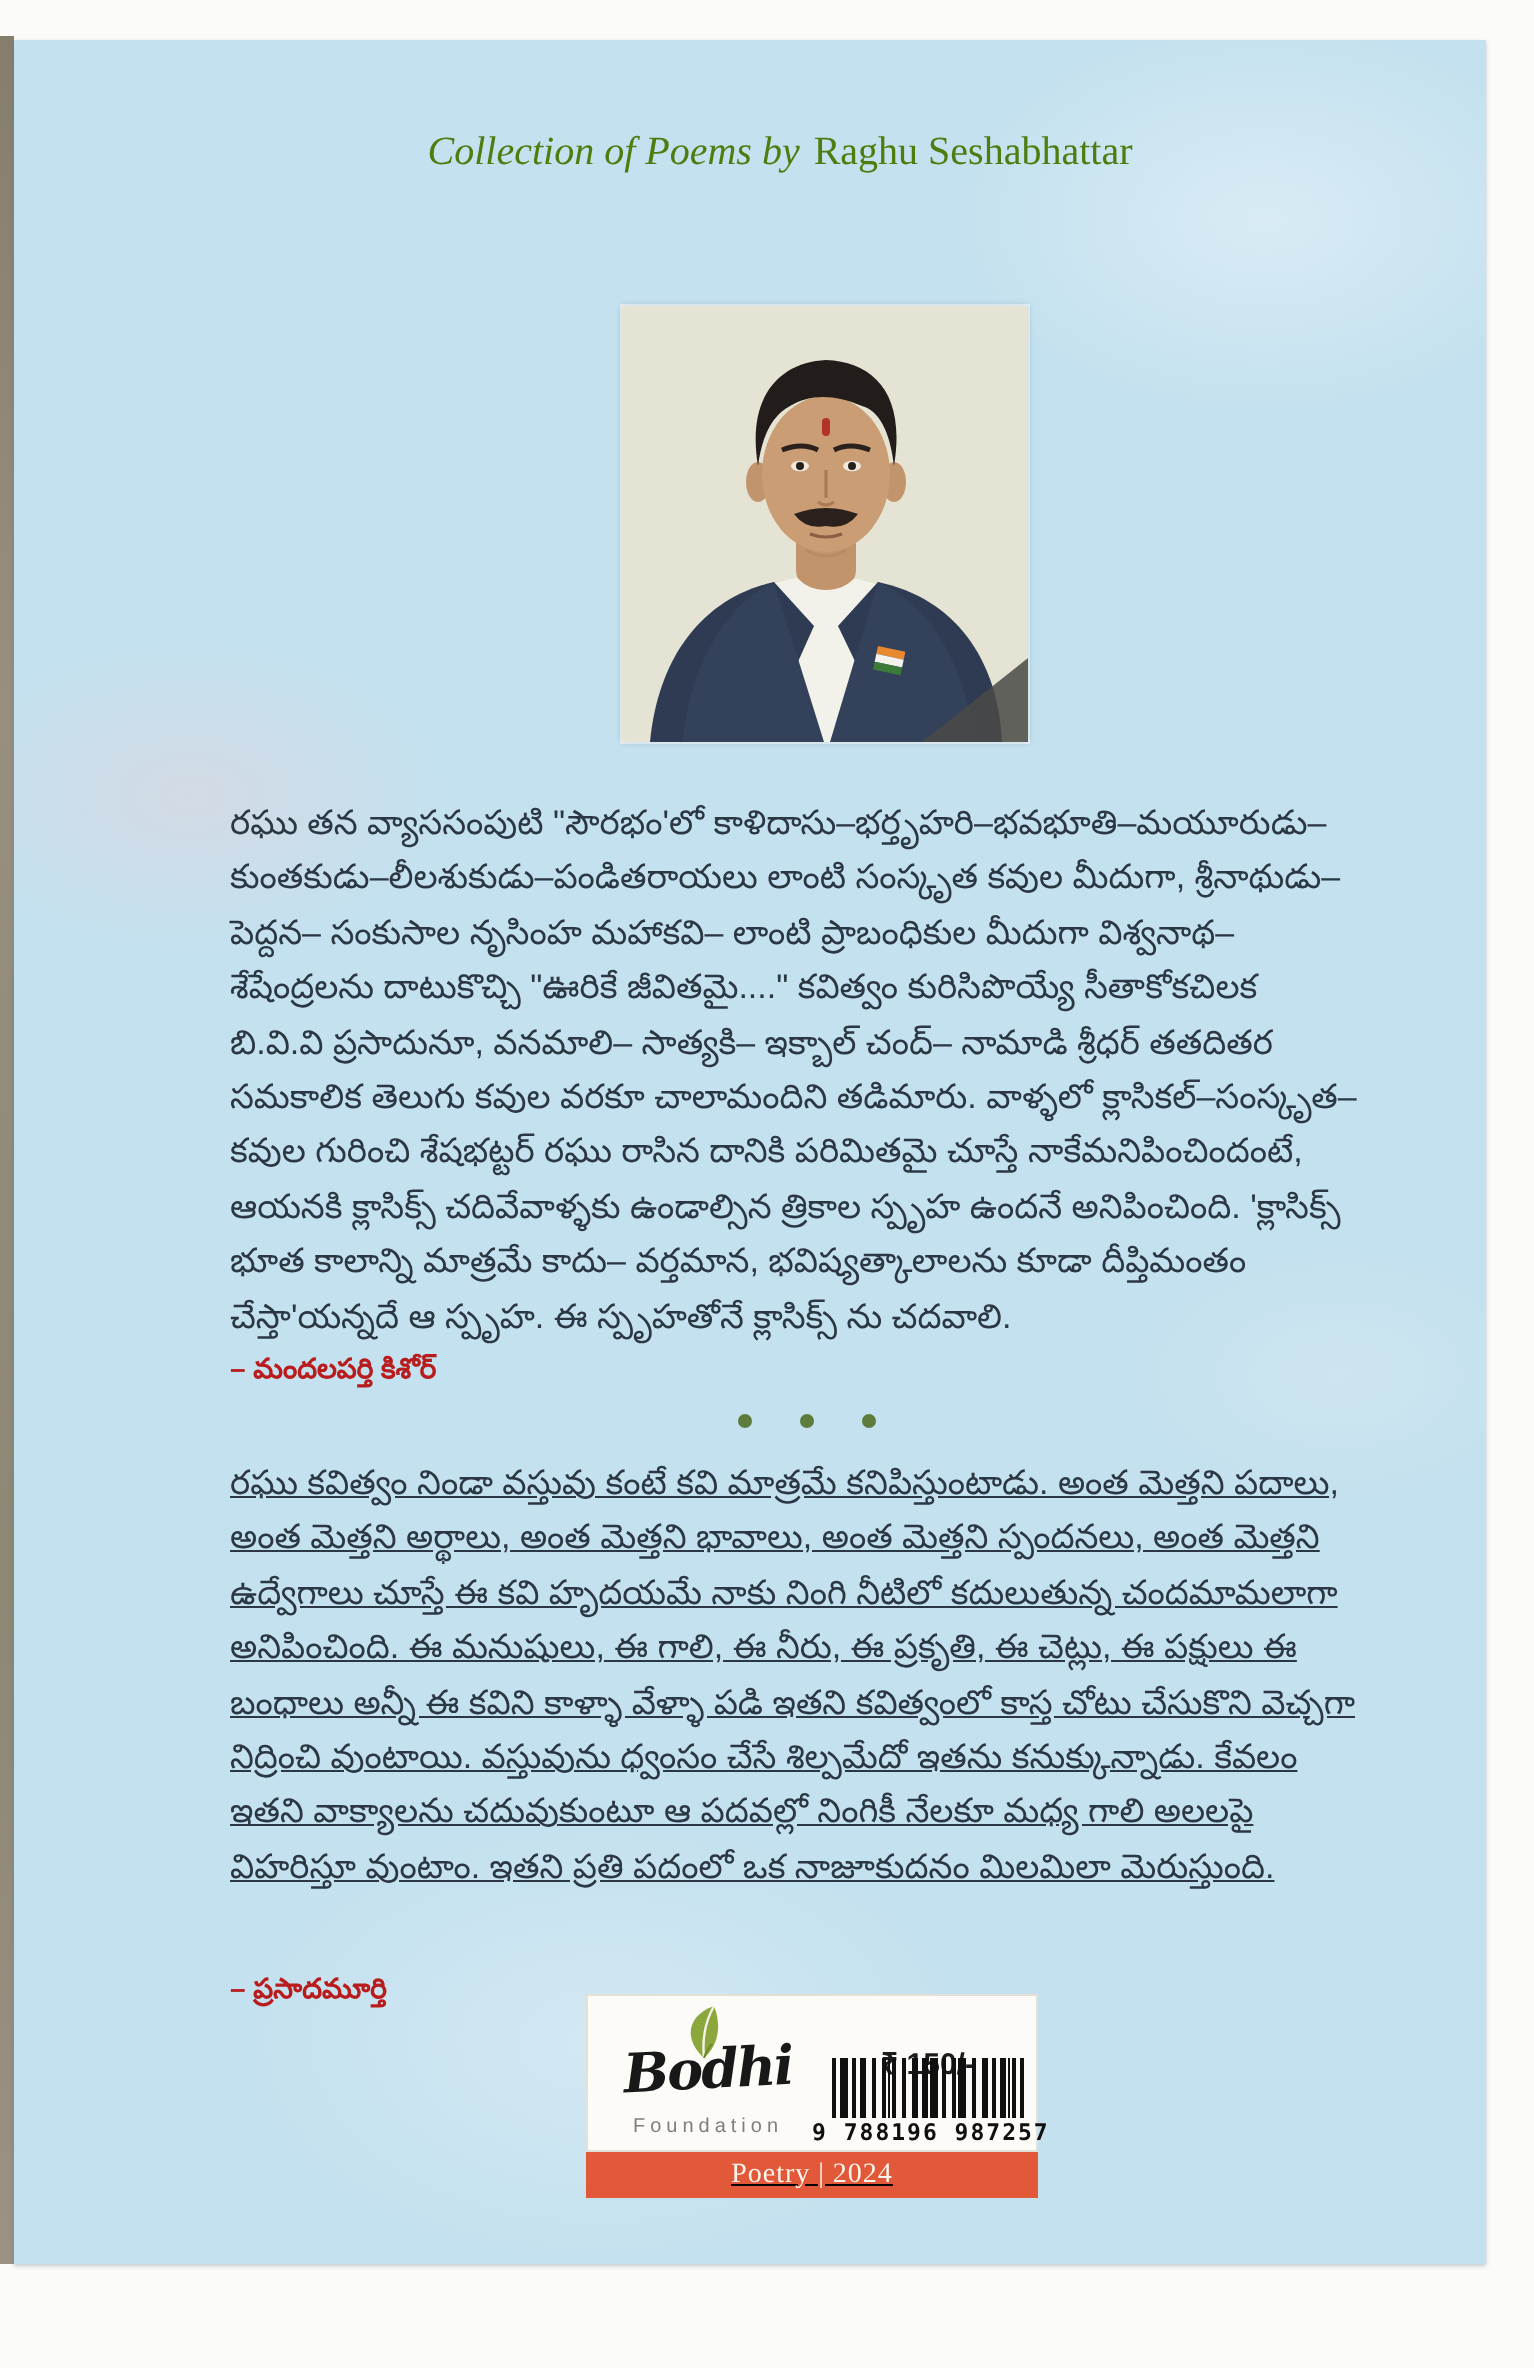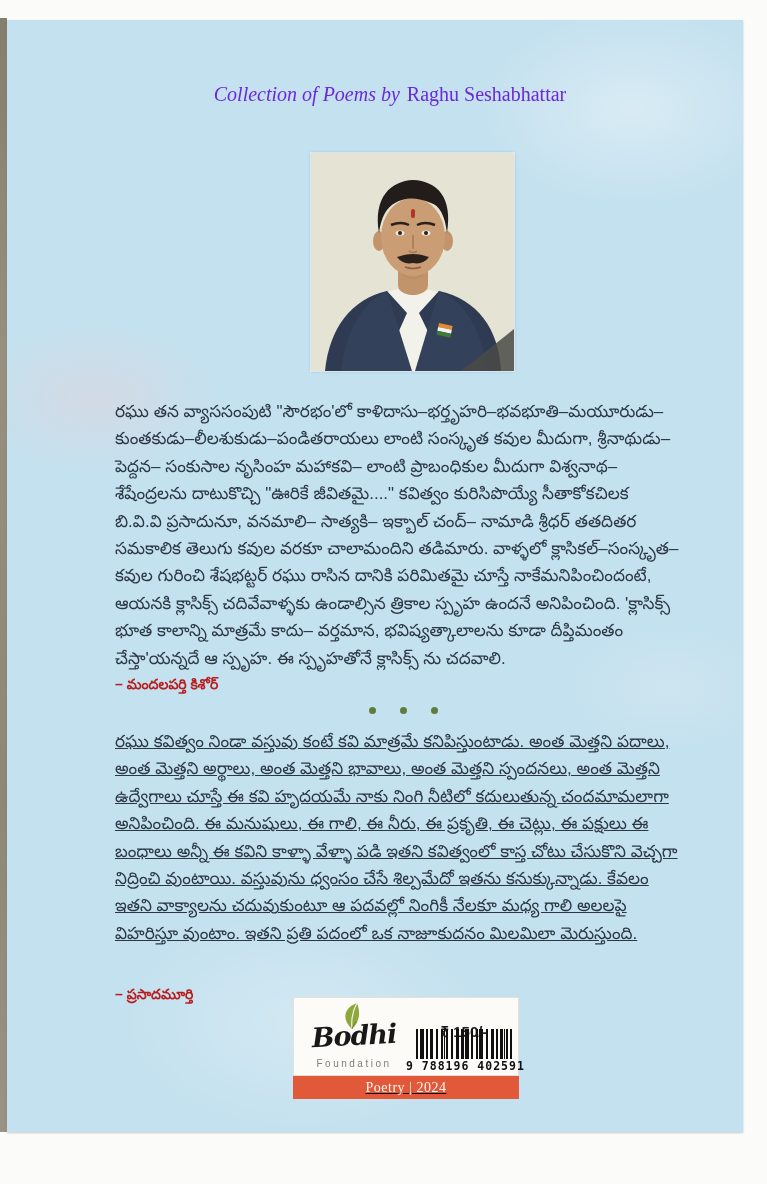--- a/index.html
+++ b/index.html
@@ -23,23 +23,23 @@
       radial-gradient(ellipse 260px 160px at 40% 90%, rgba(255,255,255,0.25), transparent 70%),
       radial-gradient(ellipse 150px 90px at 90% 60%, rgba(214,232,240,0.5), transparent 70%);
     box-shadow:0 1px 2px rgba(90,110,125,0.35);
   }
   .title-block { position:absolute; left:40px; top:62px; width:700px; text-align:center; color:#35363a; }
   .book-title {
     font-family:"Liberation Serif", serif;
     font-size:21px; letter-spacing:1px; font-weight:400; color:#3a3b40;
   }
   .book-subtitle {
-    margin-top:21px;
+    margin-top:3px;
     font-family:"Liberation Serif", serif;
-    font-size:20px; color:#6d28d9;
+    font-size:20px; color:#4d7c0f;
   }
   .book-subtitle .it { font-style:italic; margin-right:7px; }
   .photo {
     position:absolute; left:311px; top:153px; width:203px; height:218px;
     background:#e8e6d9; outline:1px solid rgba(255,255,255,0.5);
     box-shadow:0 0 3px rgba(80,100,115,0.4);
   }
   .blurb {
     position:absolute; left:115px; width:570px;
     font-size:17px; line-height:27.4px; color:#2b3743;
@@ -210,18 +210,18 @@
   </svg>
   <div class="pub-name">Bodhi</div>
   <div class="pub-sub">Foundation</div>
   <div class="price">₹ 150/-</div>
   <div class="isbn-line">ISBN 978-81-966800-2-2</div>
   <div class="bars">
     <span class="guard g1"></span>
     <span class="guard g2"></span>
     <span class="guard g3"></span>
   </div>
-  <div class="barcode-digits">9 788196 402591</div>
+  <div class="barcode-digits">9 788196 987257</div>
 </div>
 
 <div class="category-strip">
   <span>Poetry | 2024</span>
 </div>
 
 </body></html>

